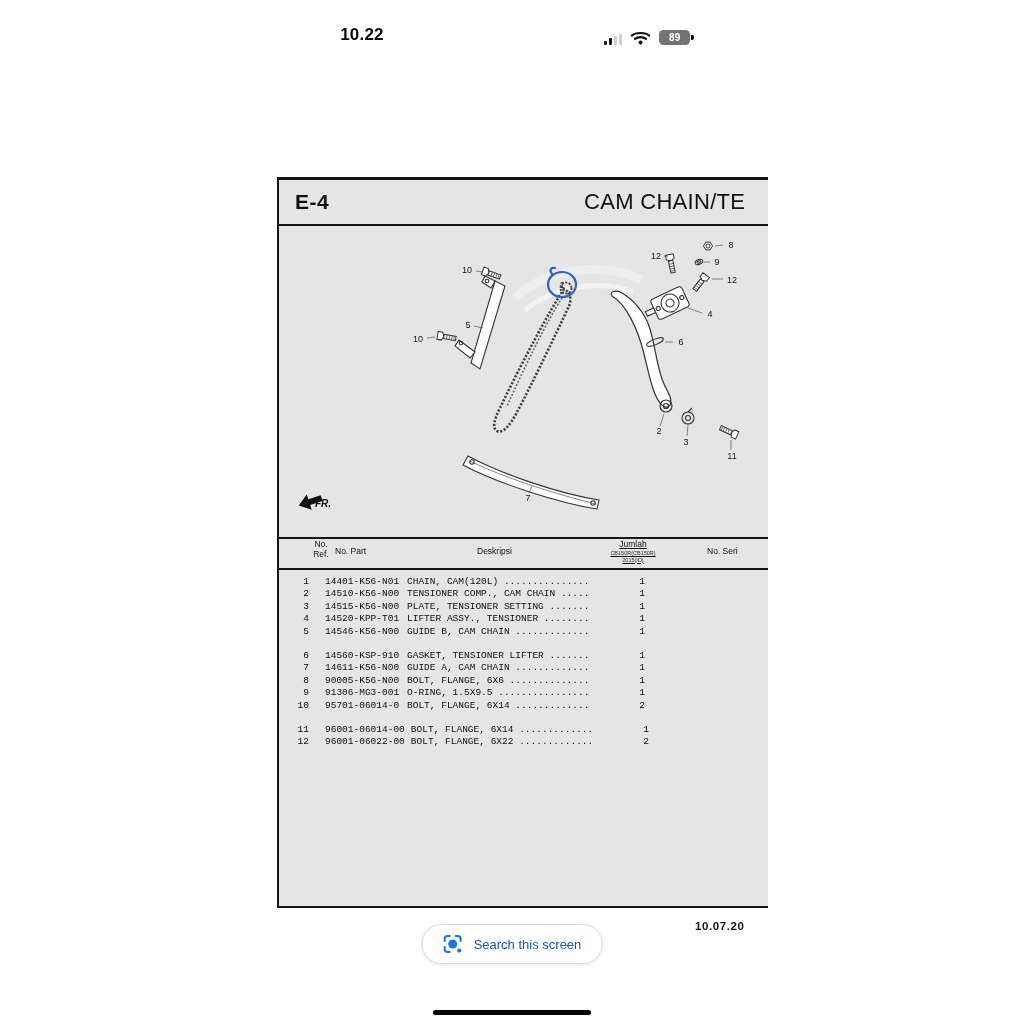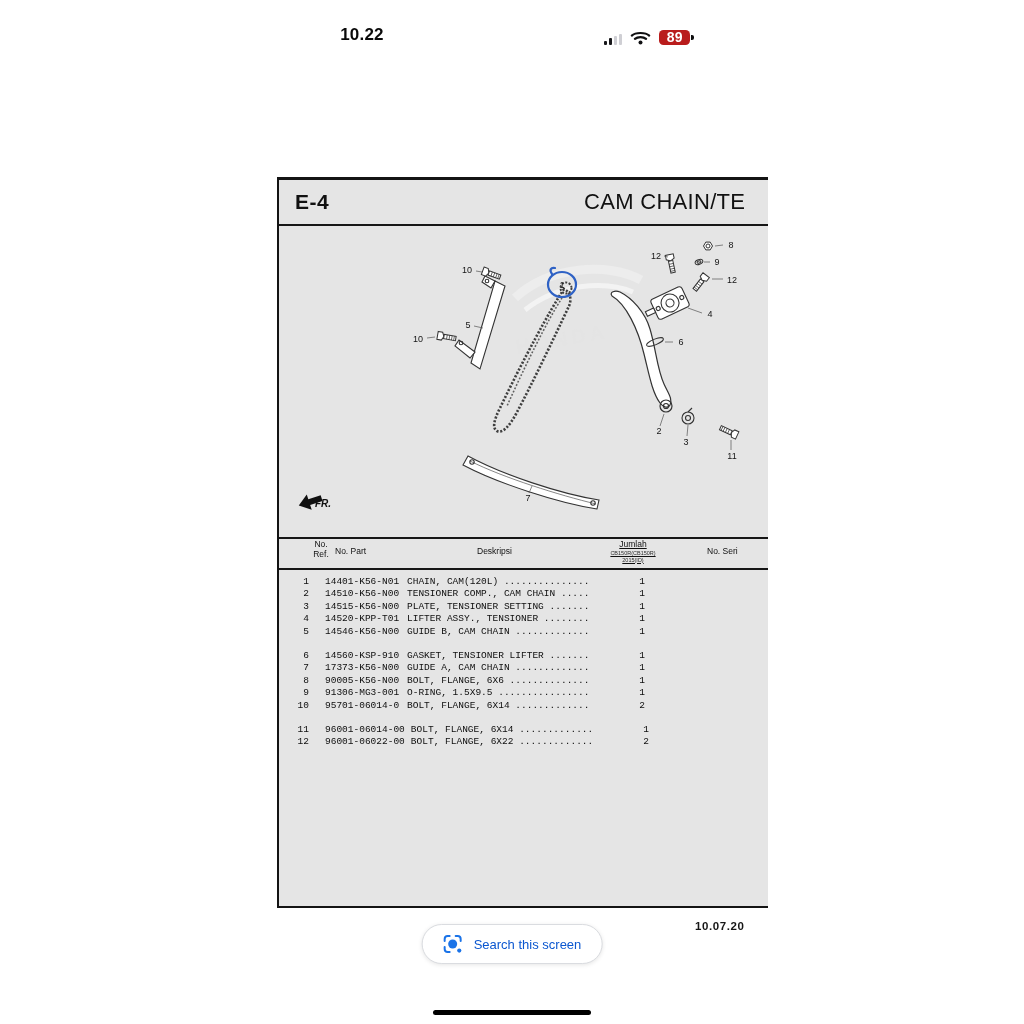--- a/index.html
+++ b/index.html
@@ -17,22 +17,22 @@
     font-size:17px; font-weight:700; letter-spacing:.2px; color:#0a0a0a;
   }
   .status-icons { left:604px; top:27px; display:flex; align-items:flex-end; gap:8px; height:18px; }
   .bars { display:flex; align-items:flex-end; gap:1.8px; height:12px; }
   .bars span { width:3.2px; border-radius:1px; display:block; }
   .b1 { height:4.5px;  background:#17171a; }
   .b2 { height:6.8px;  background:#17171a; }
   .b3 { height:9px;    background:#cfcfd4; }
   .b4 { height:11.5px; background:#cfcfd4; }
   .batt {
-    width:31px; height:15.5px; background:#b91c1c; border-radius:4.5px;
-    color:#fff; font-size:14px; font-weight:700; text-align:center; line-height:15.5px;
+    width:31px; height:15.5px; background:#737373; border-radius:4.5px;
+    color:#fff; font-size:10px; font-weight:700; text-align:center; line-height:15.5px;
     position:relative;
   }
   .batt::after {
     content:""; position:absolute; right:-3.4px; top:5px; width:2.2px; height:5.5px;
     background:#0d0d0f; border-radius:0 2px 2px 0;
   }
 
   
   .page {
     left:277px; top:177px; width:491px; height:731px; background:#e5e5e5;
@@ -268,21 +268,21 @@
         <span class="c-qty">1</span>
       </div>
       <div class="trow gap">
         <span class="c-ref">6</span>
         <span class="c-part">14560-KSP-910</span>
         <span class="c-desc">GASKET, TENSIONER LIFTER .......</span>
         <span class="c-qty">1</span>
       </div>
       <div class="trow">
         <span class="c-ref">7</span>
-        <span class="c-part">17373-K56-N00</span>
+        <span class="c-part">14611-K56-N00</span>
         <span class="c-desc">GUIDE A, CAM CHAIN .............</span>
         <span class="c-qty">1</span>
       </div>
       <div class="trow">
         <span class="c-ref">8</span>
         <span class="c-part">90005-K56-N00</span>
         <span class="c-desc">BOLT, FLANGE, 6X6 ..............</span>
         <span class="c-qty">1</span>
       </div>
       <div class="trow">

